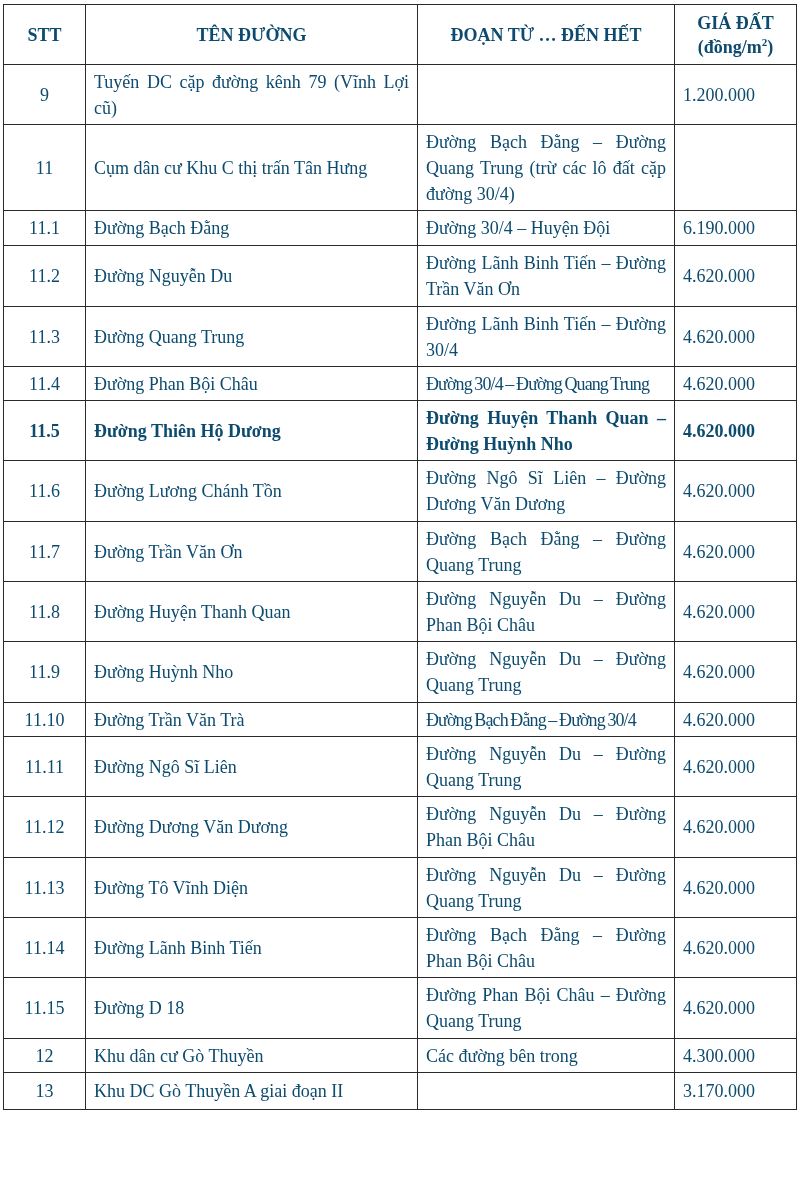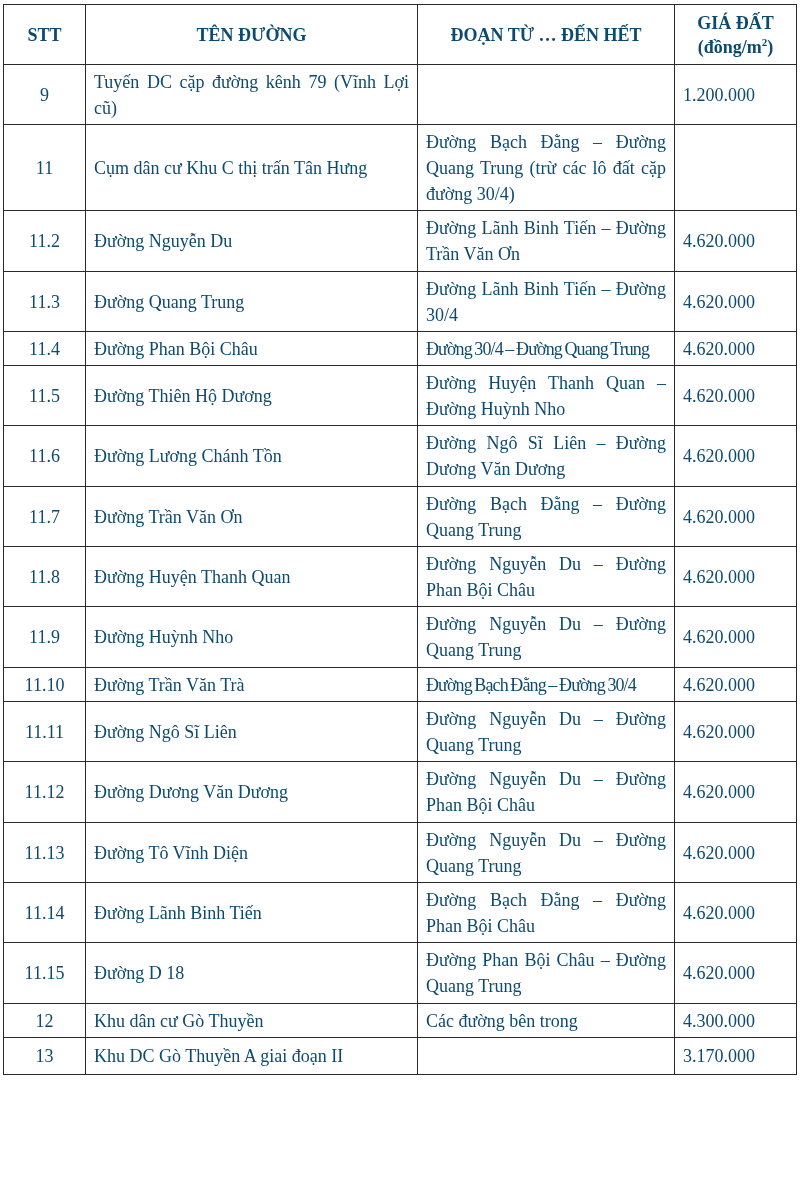--- a/index.html
+++ b/index.html
@@ -59,39 +59,45 @@
     <td class="name">Tuyến DC cặp đường kênh 79 (Vĩnh Lợi cũ)</td>
     <td class="seg"></td>
     <td class="price">1.200.000</td>
   </tr>
       <tr style="height: 86px;">
     <td class="stt">11</td>
     <td class="name">Cụm dân cư Khu C thị trấn Tân Hưng</td>
     <td class="seg">Đường Bạch Đằng – Đường Quang Trung (trừ các lô đất cặp đường 30/4)</td>
     <td class="price"></td>
   </tr>
+      <tr style="height: 35px;">
+    <td class="stt">11.1</td>
+    <td class="name">Đường Bạch Đằng</td>
+    <td class="seg">Đường 30/4 – Huyện Đội</td>
+    <td class="price">6.190.000</td>
+  </tr>
       <tr style="height: 61px;">
     <td class="stt">11.2</td>
     <td class="name">Đường Nguyễn Du</td>
     <td class="seg">Đường Lãnh Binh Tiến – Đường Trần Văn Ơn</td>
     <td class="price">4.620.000</td>
   </tr>
       <tr style="height: 60px;">
     <td class="stt">11.3</td>
     <td class="name">Đường Quang Trung</td>
     <td class="seg">Đường Lãnh Binh Tiến – Đường 30/4</td>
     <td class="price">4.620.000</td>
   </tr>
       <tr style="height: 34px;">
     <td class="stt">11.4</td>
     <td class="name">Đường Phan Bội Châu</td>
     <td class="seg tight">Đường 30/4 – Đường Quang Trung</td>
     <td class="price">4.620.000</td>
   </tr>
-      <tr style="height: 60px;">
+      <tr style="height: 60px; font-weight: bold;">
     <td class="stt">11.5</td>
     <td class="name">Đường Thiên Hộ Dương</td>
     <td class="seg">Đường Huyện Thanh Quan – Đường Huỳnh Nho</td>
     <td class="price">4.620.000</td>
   </tr>
       <tr style="height: 61px;">
     <td class="stt">11.6</td>
     <td class="name">Đường Lương Chánh Tồn</td>
     <td class="seg">Đường Ngô Sĩ Liên – Đường Dương Văn Dương</td>
     <td class="price">4.620.000</td>

